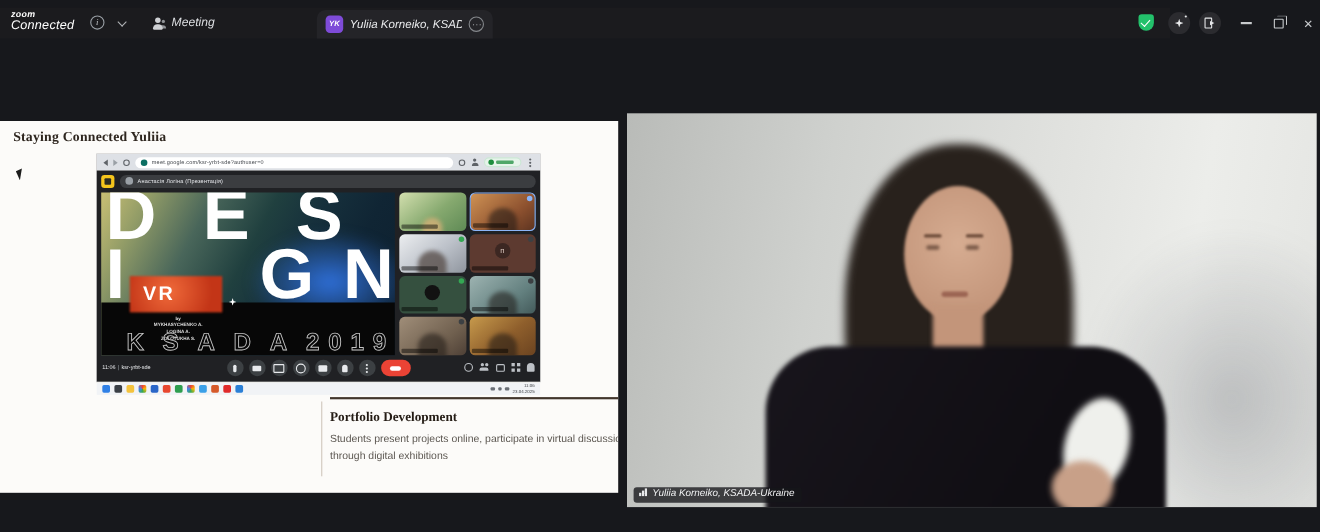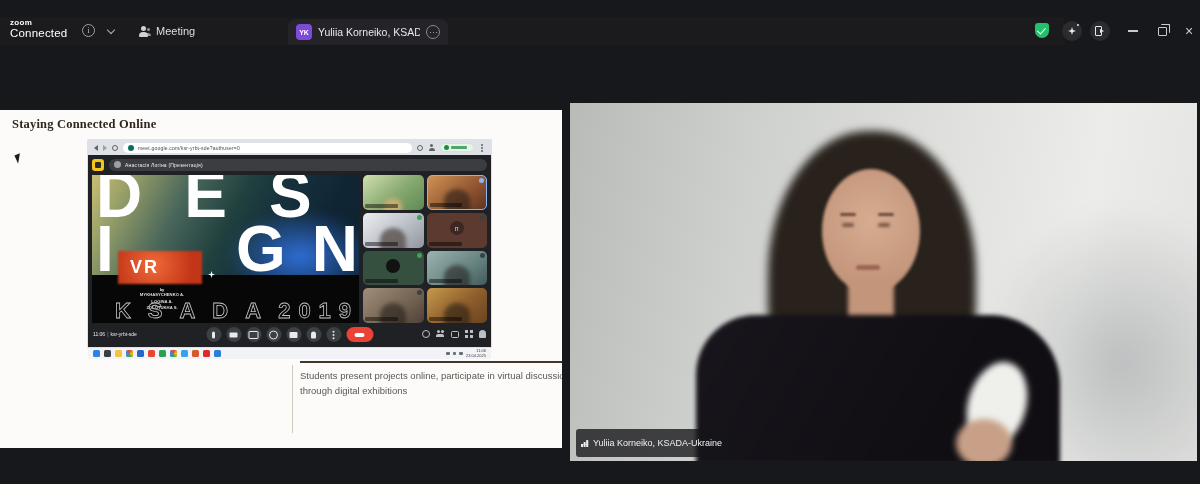--- a/index.html
+++ b/index.html
@@ -1,20 +1,20 @@
 <!DOCTYPE html>
 <html><head>
 <meta charset="utf-8">
 <style>
   * { margin:0; padding:0; box-sizing:border-box; }
   html,body { width:1200px; height:484px; background:#17181c; font-family:"Liberation Sans", sans-serif; }
   .app { position:relative; width:1200px; height:484px; background:#17181c; overflow:hidden; }
 
   
-  .titlebar { position:absolute; left:0; top:17px; width:1064px; height:28px; background:#1b1b1e; }
+  .titlebar { position:absolute; left:0; top:7px; width:1064px; height:28px; background:#1b1b1e;font-style:italic; }
   .brand { position:absolute; left:10px; top:2px; color:#fff; line-height:1; }
   .brand .b1 { display:block; font-size:8px; font-weight:700; letter-spacing:.3px; }
   .brand .b2 { display:block; font-size:11.5px; font-weight:500; margin-top:1px; letter-spacing:.2px; }
   .icon-info { position:absolute; left:82px; top:7px; width:13px; height:13px; border:1px solid #9aa0a6; border-radius:50%; color:#c4c6c9; font-size:8px; text-align:center; line-height:11px; font-family:"Liberation Serif",serif; }
   .chev-down { position:absolute; left:108px; top:10px; width:6px; height:6px; border-right:1.4px solid #b0b3b6; border-bottom:1.4px solid #b0b3b6; transform:rotate(45deg); }
   .tab-meeting { position:absolute; left:138px; top:0; height:28px; display:flex; align-items:center; gap:6px; color:#dddfe2; font-size:11px; }
   .ppl { position:relative; width:12px; height:11px; }
   .ppl::before { content:""; position:absolute; left:3px; top:0; width:5px; height:5px; background:#cfd1d4; border-radius:50%; box-shadow:5px 1px 0 -1px #8f9296; }
   .ppl::after { content:""; position:absolute; left:1px; top:6px; width:9px; height:5px; background:#cfd1d4; border-radius:4px 4px 1px 1px; box-shadow:4px 0 0 -1px #8f9296; }
   .tab-active { position:absolute; left:288px; top:2px; width:160px; height:26px; background:#242428; border-radius:8px 8px 0 0; display:flex; align-items:center; gap:6px; padding:0 8px; }
@@ -159,21 +159,21 @@
   .face { position:absolute; left:252px; top:66px; width:98px; height:124px; border-radius:50%; background:radial-gradient(circle at 50% 42%,#d6ac91 0%,#c3957a 75%); filter:blur(1.5px); }
   .brow { position:absolute; width:16px; height:3px; border-radius:2px; background:#6b4a38; filter:blur(1.2px); }
   .brow.l { left:270px; top:110px; } .brow.r { left:308px; top:110px; }
   .eye { position:absolute; width:12px; height:4px; border-radius:2px; background:#7a5a48; filter:blur(1.5px); }
   .eye.l { left:272px; top:120px; } .eye.r { left:308px; top:120px; }
   .lips { position:absolute; left:286px; top:162px; width:24px; height:5px; border-radius:3px; background:#9c6553; filter:blur(1.2px); }
   .neck { position:absolute; left:278px; top:176px; width:46px; height:46px; background:#c3957a; filter:blur(2px); }
   .body-shape { position:absolute; left:126px; top:212px; width:364px; height:150px; border-radius:60px 70px 0 0; background:linear-gradient(120deg,#18151c 0%,#100e13 70%); filter:blur(2px); }
   .tissue { position:absolute; left:398px; top:258px; width:58px; height:88px; border-radius:50%; background:#eff0ec; filter:blur(3px); transform:rotate(16deg); }
   .hand { position:absolute; left:386px; top:316px; width:56px; height:48px; border-radius:50%; background:#c8a088; filter:blur(3px); }
-  .name-tag { position:absolute; left:6px; bottom:4px; height:28px; background:rgba(22,22,25,.78); border-radius:3px; display:flex; align-items:center; gap:4px; padding:0 7px 0 5px; }
+  .name-tag { position:absolute; left:6px; bottom:4px; height:14px; background:rgba(22,22,25,.78); border-radius:3px; display:flex; gap:4px; padding:0 7px 0 5px;font-style:italic; }
   .sig { position:relative; width:8px; height:8px; }
   .sig::before { content:""; position:absolute; left:0; bottom:0; width:1.6px; height:3px; background:#e9eaec; box-shadow:2.6px 0 0 #e9eaec, 2.6px -2px 0 #e9eaec, 5.2px 0 0 #e9eaec, 5.2px -2px 0 #e9eaec, 5.2px -4px 0 #e9eaec; }
   .name-tag .nm { font-size:9px; color:#f0f1f2; white-space:nowrap; }
 </style>
 </head>
 <body>
 
 <div class="app">
 
   <header class="titlebar">
@@ -202,21 +202,21 @@
       <span class="door-arrow"></span>
     </span>
     <span class="win-btn win-min"></span>
     <span class="win-btn win-max">
         <span class="maxglyph"></span>
       </span>
     <span class="win-btn win-close">×</span>
   </header>
 
   <section class="share-panel">
-    <h1 class="slide-title">Staying Connected Online</h1>
+    <h1 class="slide-title">Staying Connected Yuliia</h1>
     <span class="cursor-arrow"></span>
 
     <div class="browser">
       <div class="chrome-bar">
         <span class="na na-back"></span>
         <span class="na na-fwd"></span>
         <span class="na na-re"></span>
         <span class="url-pill">
           <span class="meet-dot"></span>
           <span class="url-text">meet.google.com/ksr-yrbt-sde?authuser=0</span>
@@ -349,20 +349,21 @@
         <span class="clock">
           <span>11:06</span><br>
           <span>23.04.2025</span>
         </span>
       </span>
     </div>
 
     <div class="vdiv"></div>
     <div class="section sec-2">
       <div class="sec-rule"></div>
+      <div class="sec-head">Portfolio Development</div>
       <div class="sec-body">Students present projects online, participate in virtual discussions, share work through digital exhibitions</div>
     </div>
   </section>
 
   <section class="video-panel">
     <span class="wall-shadow"></span>
     <span class="hair"></span>
     <span class="face"></span>
     <span class="brow l"></span>
     <span class="brow r"></span>

